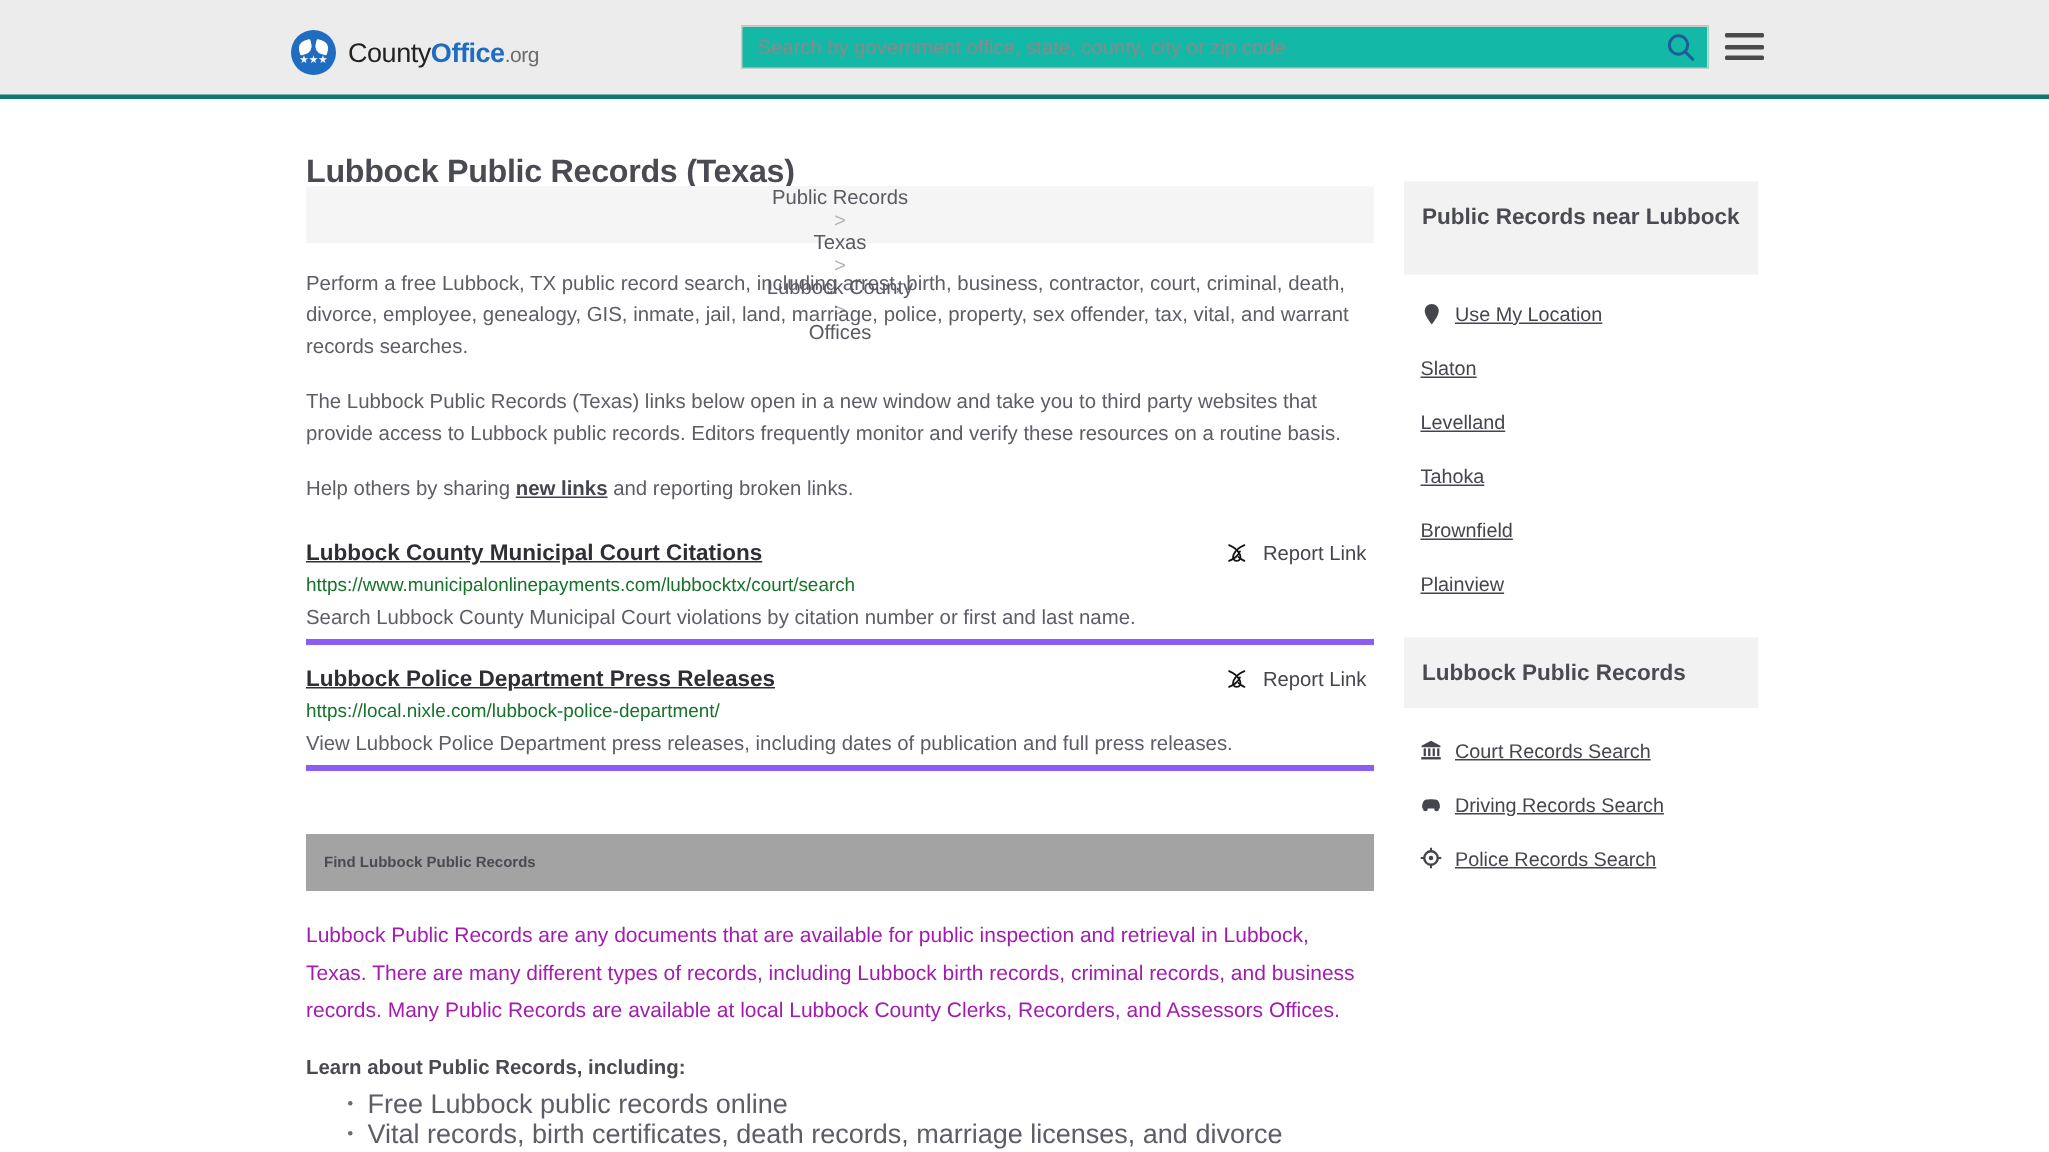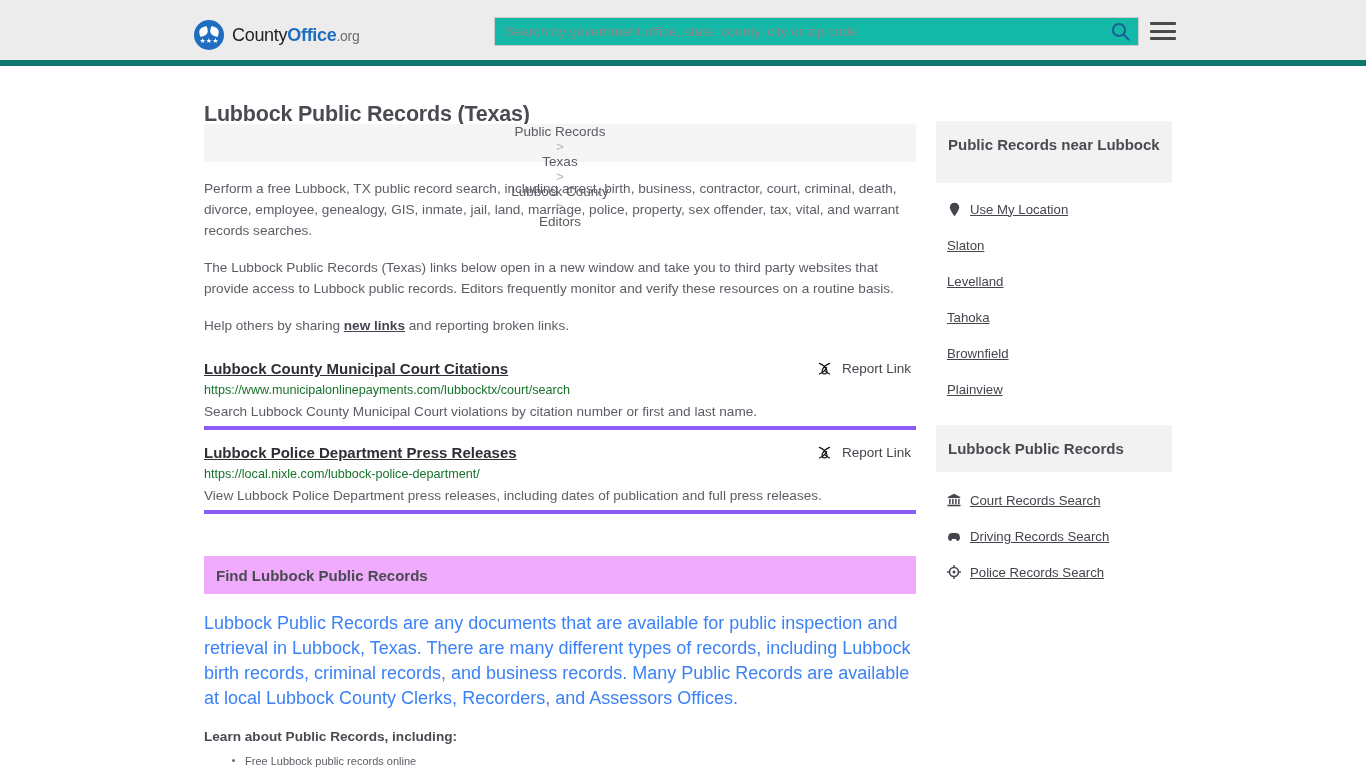--- a/index.html
+++ b/index.html
@@ -8,21 +8,21 @@
     width: 1366px; height: 768px;
     background: #ffffff;
     font-family: "Liberation Sans", sans-serif;
     overflow: hidden;
   }
 
   
   #site-header {
     height: 66px;
     background: #ececec;
-    border-bottom: 6px solid #0f766e;
+    border-bottom: 3px solid #0f766e;
     display: flex;
     align-items: center;
     position: relative;
   }
   #brand {
     position: absolute;
     left: 194px;
     top: 20px;
     display: flex;
     align-items: center;
@@ -216,49 +216,49 @@
   }
   .result-desc {
     font-size: 13.6px;
     line-height: 26px;
     color: #5d5d66;
     margin-top: 2px;
   }
 
   
   .section-head {
-    background: #f0abfc;
+    background: #a3a3a3;
     height: 38px;
     display: flex;
     align-items: center;
     padding: 0 12px;
-    font-size: 15px;
+    font-size: 10px;
     font-weight: bold;
     color: #4a4a52;
     margin-top: 42px;
   }
   .section-body-p {
-    font-size: 18px;
+    font-size: 14px;
     line-height: 25px;
-    color: #3b82f6;
+    color: #a21caf;
     margin: 17px 0 0 0;
   }
   .section-sub {
     font-size: 13.6px;
     font-weight: bold;
     color: #4a4a52;
     margin-top: 18px;
   }
   ul.bullets {
     margin: 7px 0 0 0;
     padding-left: 41px;
     list-style: none;
   }
   ul.bullets li {
-    font-size: 11px;
+    font-size: 18px;
     line-height: 20px;
     color: #5d5d66;
     position: relative;
   }
   ul.bullets li::before {
     content: "";
     position: absolute;
     left: -13px; top: 8px;
     width: 3px; height: 3px;
     border-radius: 50%;
@@ -338,21 +338,21 @@
 
   <div id="content-col">
 
     <nav id="breadcrumb">
       <a href="#">Public Records</a>
       <span class="sep">&gt;</span>
       <a href="#">Texas</a>
       <span class="sep">&gt;</span>
       <a href="#">Lubbock County</a>
       <span class="sep">&gt;</span>
-      <a href="#">Editors</a>
+      <a href="#">Offices</a>
     </nav>
 
     <p class="intro-p">Perform a free Lubbock, TX public record search, including arrest, birth, business, contractor, court, criminal, death, divorce, employee, genealogy, GIS, inmate, jail, land, marriage, police, property, sex offender, tax, vital, and warrant records searches.</p>
     <p class="intro-p">The Lubbock Public Records (Texas) links below open in a new window and take you to third party websites that provide access to Lubbock public records. Editors frequently monitor and verify these resources on a routine basis.</p>
     <p class="intro-p"><span>Help others by sharing </span><a href="#">new links</a><span> and reporting broken links.</span></p>
 
     <div class="result">
       <div class="result-head">
         <a href="#" class="result-title">Lubbock County Municipal Court Citations</a>
         <span class="report-link">

